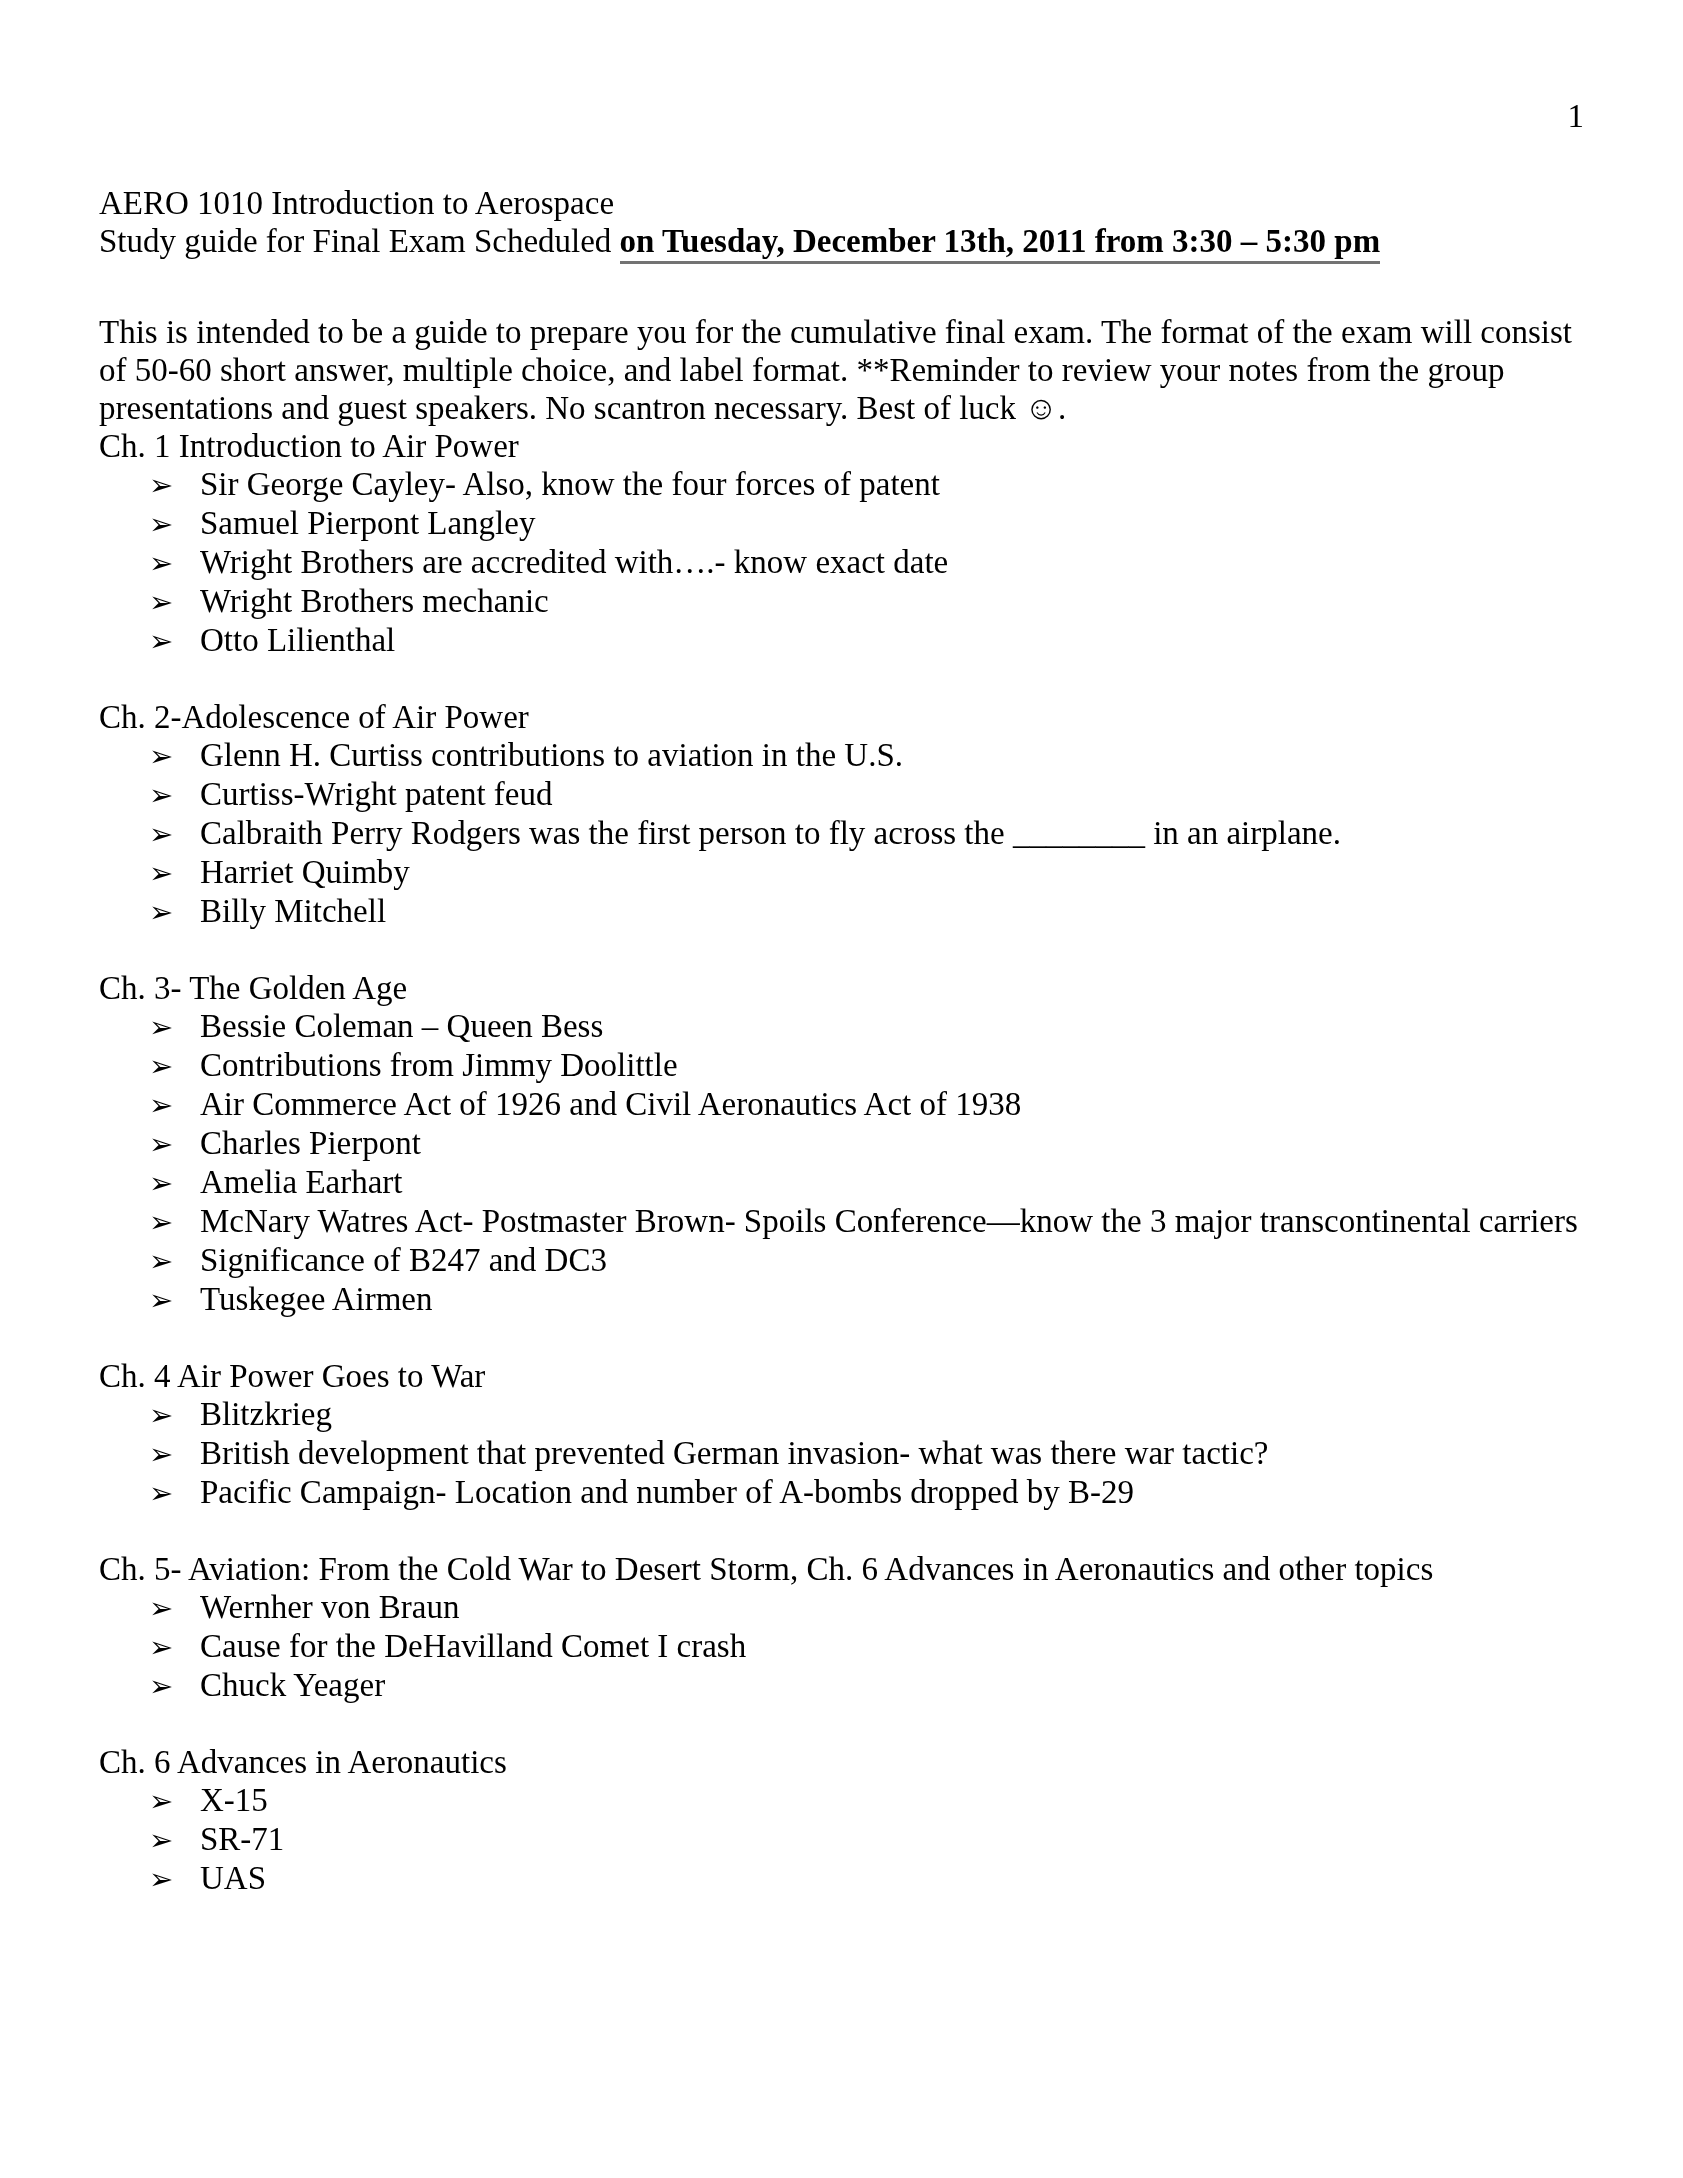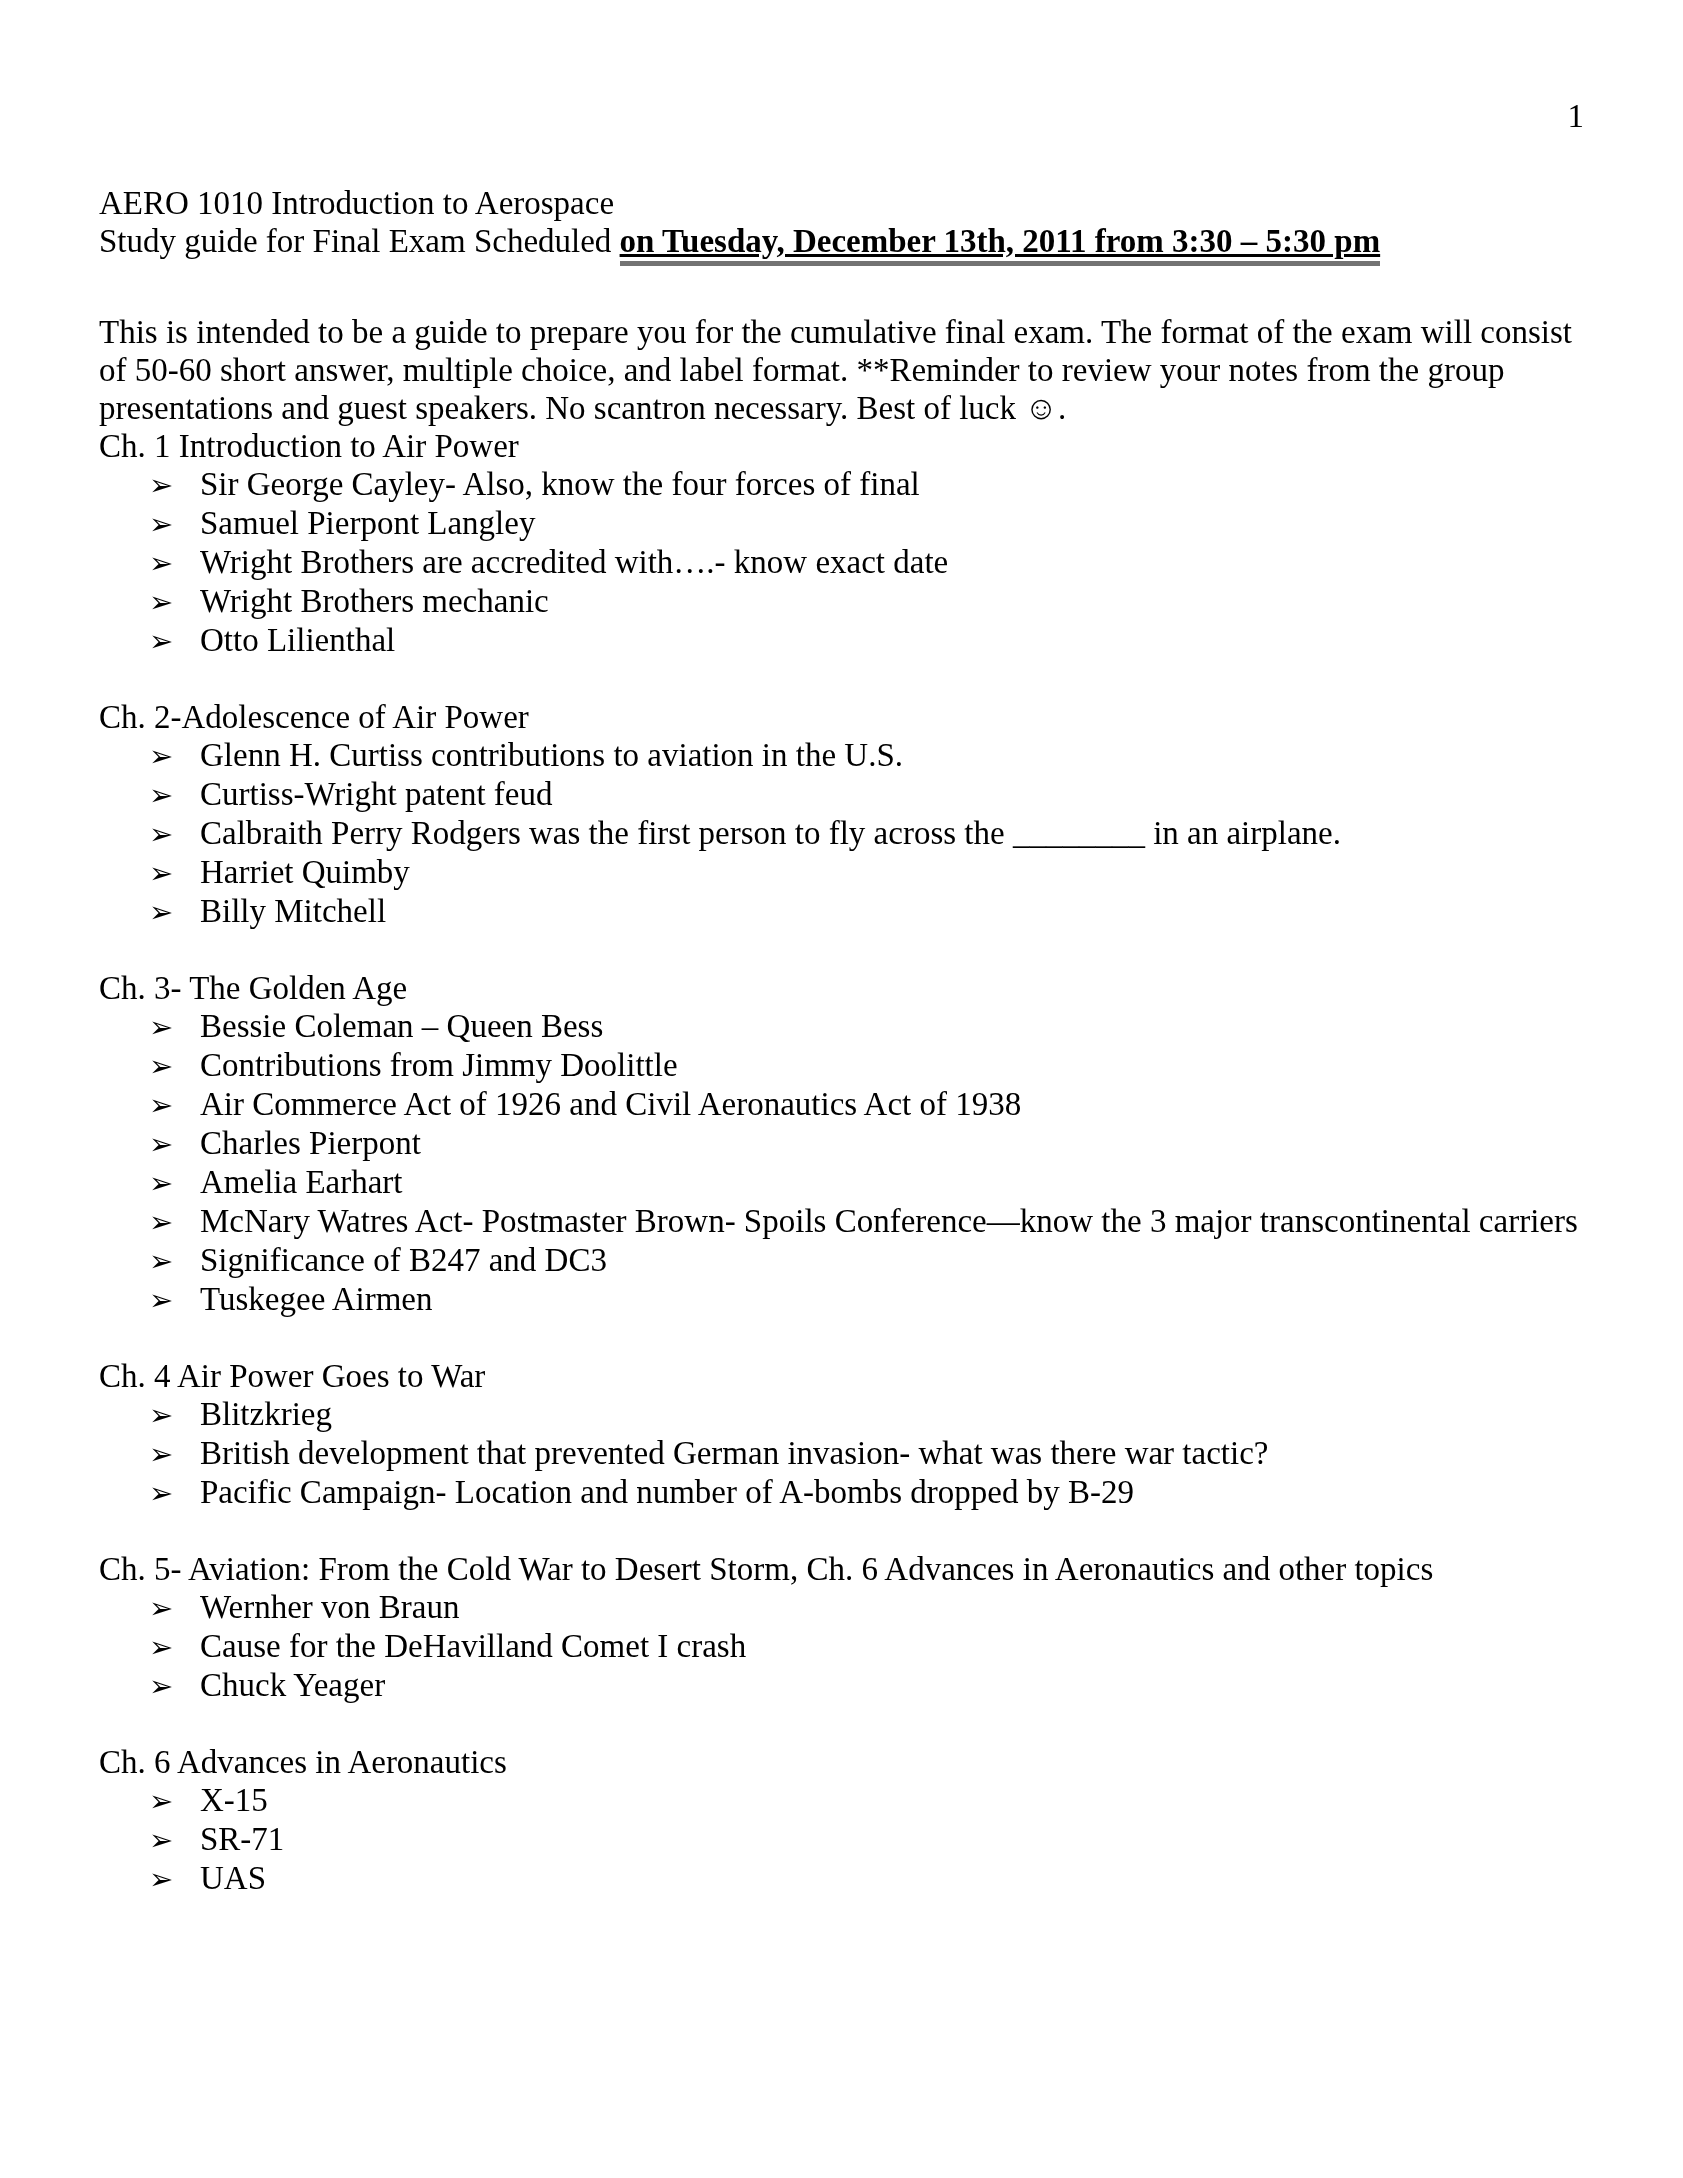--- a/index.html
+++ b/index.html
@@ -25,23 +25,22 @@
   }
   .doc-header {
     margin-top: 49px;
   }
   .doc-header .line,
   .intro .line {
     white-space: nowrap;
   }
   .emphasis {
     font-weight: bold;
-    border-bottom: 5px solid #737373;
+    border-bottom: 3px solid #737373;
     padding-bottom: 2px;
-    text-decoration: underline;
   }
   .intro {
     margin-top: 53px;
   }
   .sections {
   }
   .section {
     margin-bottom: 38px;
   }
   .section-heading {
@@ -80,21 +79,21 @@
     <div class="line">This is intended to be a guide to prepare you for the cumulative final exam. The format of the exam will consist</div>
     <div class="line">of 50-60 short answer, multiple choice, and label format. **Reminder to review your notes from the group</div>
     <div class="line">presentations and guest speakers. No scantron necessary. Best of luck ☺.</div>
   </div>
 
   <div class="sections">
       <div class="section">
         <div class="section-heading">Ch. 1 Introduction to Air Power</div>
         <div class="bullet-row">
           <span class="bullet">➢</span>
-          <span class="bullet-text">Sir George Cayley- Also, know the four forces of final</span>
+          <span class="bullet-text">Sir George Cayley- Also, know the four forces of patent</span>
         </div>
         <div class="bullet-row">
           <span class="bullet">➢</span>
           <span class="bullet-text">Samuel Pierpont Langley</span>
         </div>
         <div class="bullet-row">
           <span class="bullet">➢</span>
           <span class="bullet-text">Wright Brothers are accredited with….- know exact date</span>
         </div>
         <div class="bullet-row">

